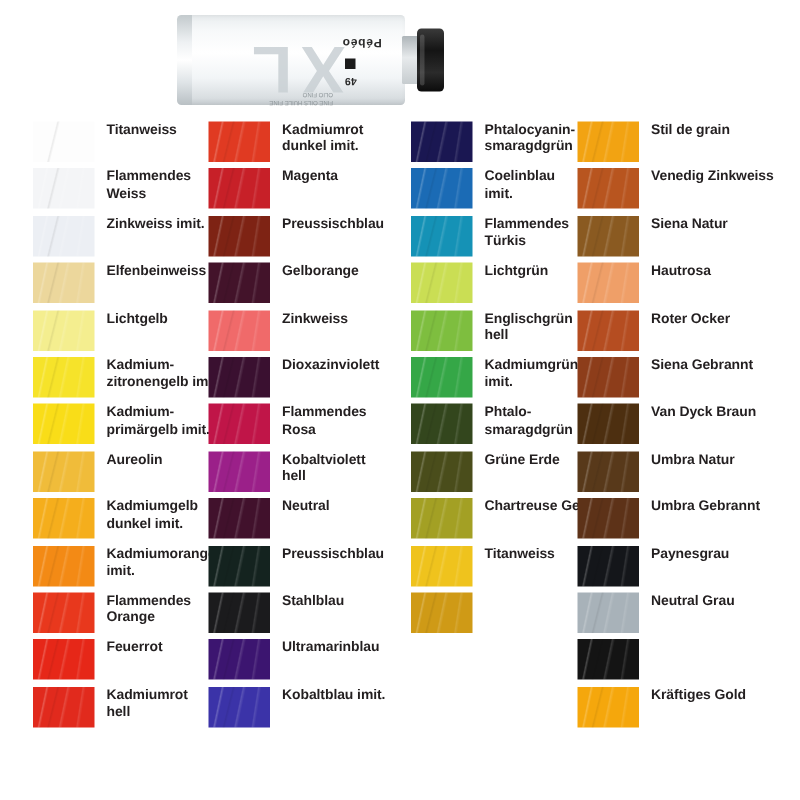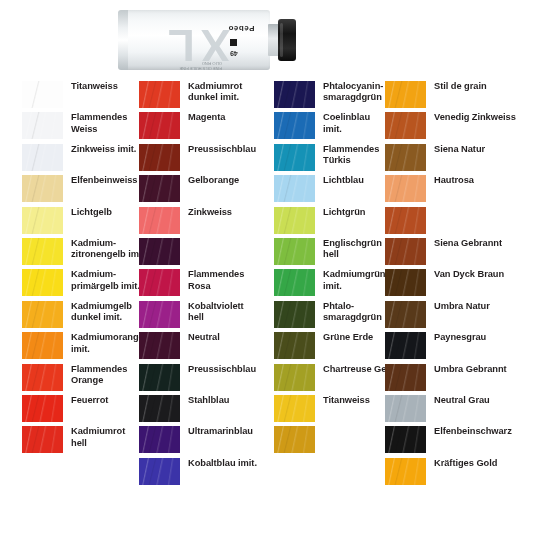--- a/index.html
+++ b/index.html
@@ -174,20 +174,26 @@
 zitronengelb imit.</div>
       </div>
       <div class="row">
         <div class="sw" style="background: rgb(249, 221, 24);">
           <div class="streaks"></div>
         </div>
         <div class="lbl">Kadmium-
 primärgelb imit.</div>
       </div>
       <div class="row">
+        <div class="sw" style="background: rgb(240, 188, 58);">
+          <div class="streaks"></div>
+        </div>
+        <div class="lbl">Aureolin</div>
+      </div>
+      <div class="row">
         <div class="sw" style="background: rgb(245, 174, 28);">
           <div class="streaks"></div>
         </div>
         <div class="lbl">Kadmiumgelb
 dunkel imit.</div>
       </div>
       <div class="row">
         <div class="sw" style="background: rgb(243, 138, 21);">
           <div class="streaks"></div>
         </div>
@@ -244,20 +250,21 @@
       <div class="row">
         <div class="sw" style="background: rgb(240, 106, 106);">
           <div class="streaks"></div>
         </div>
         <div class="lbl">Zinkweiss</div>
       </div>
       <div class="row">
         <div class="sw" style="background: rgb(58, 16, 48);">
           <div class="streaks"></div>
         </div>
+        <div class="lbl">Dioxazinviolett</div>
       </div>
       <div class="row">
         <div class="sw" style="background: rgb(192, 21, 72);">
           <div class="streaks"></div>
         </div>
         <div class="lbl">Flammendes
 Rosa</div>
       </div>
       <div class="row">
         <div class="sw" style="background: rgb(155, 32, 137);">
@@ -313,26 +320,20 @@
 imit.</div>
       </div>
       <div class="row">
         <div class="sw" style="background: rgb(21, 146, 182);">
           <div class="streaks"></div>
         </div>
         <div class="lbl">Flammendes
 Türkis</div>
       </div>
       <div class="row">
-        <div class="sw" style="background: rgb(167, 214, 240);">
-          <div class="streaks"></div>
-        </div>
-        <div class="lbl">Lichtblau</div>
-      </div>
-      <div class="row">
         <div class="sw" style="background: rgb(202, 222, 84);">
           <div class="streaks"></div>
         </div>
         <div class="lbl">Lichtgrün</div>
       </div>
       <div class="row">
         <div class="sw" style="background: rgb(126, 190, 63);">
           <div class="streaks"></div>
         </div>
         <div class="lbl">Englischgrün
@@ -398,62 +399,62 @@
       <div class="row">
         <div class="sw" style="background: rgb(239, 159, 104);">
           <div class="streaks"></div>
         </div>
         <div class="lbl">Hautrosa</div>
       </div>
       <div class="row">
         <div class="sw" style="background: rgb(181, 77, 33);">
           <div class="streaks"></div>
         </div>
+        <div class="lbl">Roter Ocker</div>
       </div>
       <div class="row">
         <div class="sw" style="background: rgb(141, 61, 26);">
           <div class="streaks"></div>
         </div>
         <div class="lbl">Siena Gebrannt</div>
       </div>
       <div class="row">
         <div class="sw" style="background: rgb(77, 47, 16);">
           <div class="streaks"></div>
         </div>
         <div class="lbl">Van Dyck Braun</div>
       </div>
       <div class="row">
         <div class="sw" style="background: rgb(88, 57, 26);">
           <div class="streaks"></div>
         </div>
         <div class="lbl">Umbra Natur</div>
       </div>
       <div class="row">
+        <div class="sw" style="background: rgb(93, 50, 24);">
+          <div class="streaks"></div>
+        </div>
+        <div class="lbl">Umbra Gebrannt</div>
+      </div>
+      <div class="row">
         <div class="sw" style="background: rgb(20, 22, 26);">
           <div class="streaks"></div>
         </div>
         <div class="lbl">Paynesgrau</div>
       </div>
       <div class="row">
-        <div class="sw" style="background: rgb(93, 50, 24);">
-          <div class="streaks"></div>
-        </div>
-        <div class="lbl">Umbra Gebrannt</div>
-      </div>
-      <div class="row">
         <div class="sw" style="background: rgb(168, 178, 185);">
           <div class="streaks"></div>
         </div>
         <div class="lbl">Neutral Grau</div>
       </div>
       <div class="row">
         <div class="sw" style="background: rgb(20, 20, 20);">
           <div class="streaks"></div>
         </div>
-        <div class="lbl">Elfenbeinschwarz</div>
       </div>
       <div class="row">
         <div class="sw" style="background: rgb(245, 167, 12);">
           <div class="streaks"></div>
         </div>
         <div class="lbl">Kräftiges Gold</div>
       </div>
     </div>
 </div>
 

